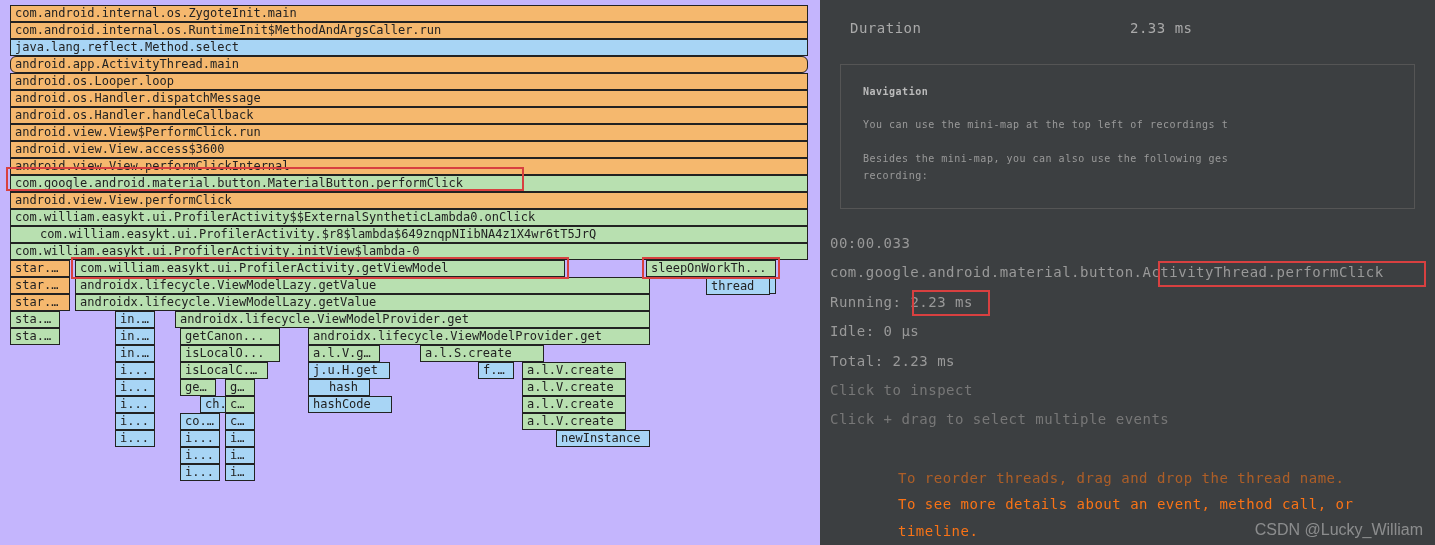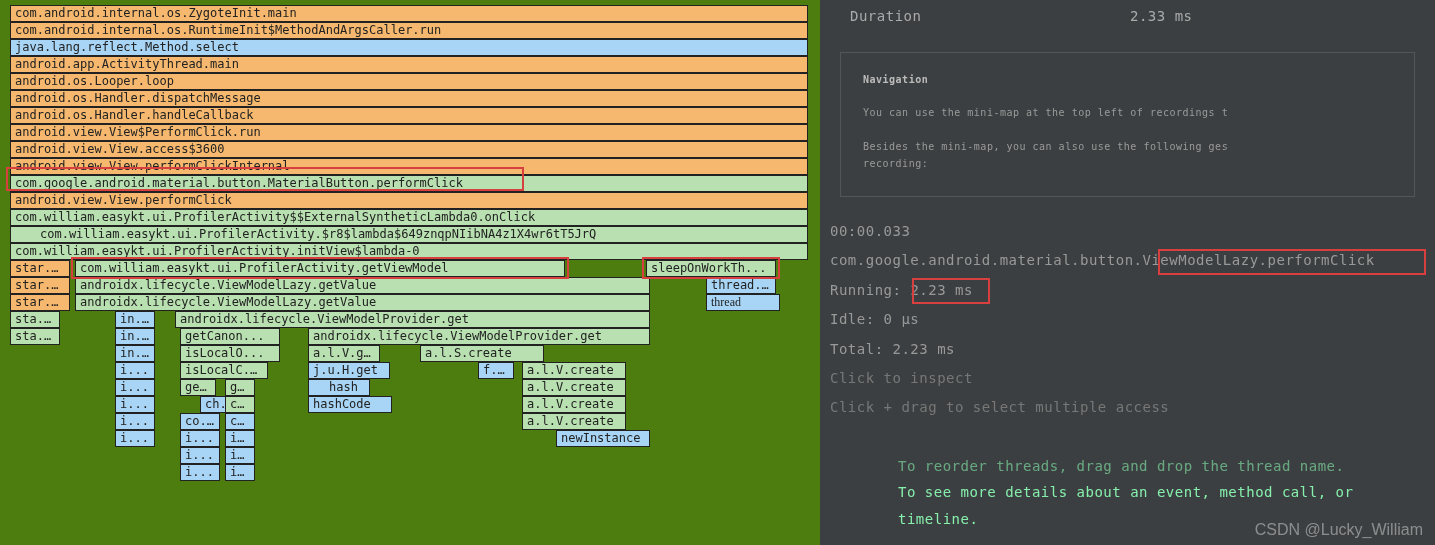--- a/index.html
+++ b/index.html
@@ -8,21 +8,21 @@
     font-size: 12px;
     background: #3c3f41;
     color: #bbb;
     width: 1435px;
     height: 545px;
     overflow: hidden;
     display: flex;
   }
   .left-panel {
     width: 820px;
-    background: #4d7c0f;
+    background: #c4b5fd;
     position: relative;
     overflow: hidden;
   }
   .right-panel {
     flex: 1;
     background: #3c3f41;
     padding: 0 10px;
     position: relative;
   }
   .flame-row {
@@ -41,20 +41,21 @@
   .blue   { background: #a8d5f5; }
   .green  { background: #b8e0b0; }
   .highlight-box {
     position: absolute;
     border: 2px solid #d84040;
     background: transparent;
     pointer-events: none;
   }
   .right-top {
     padding: 8px 20px;
+    margin-top: 12px;
   }
   .kv-row { display: flex; font-size: 14px; color: #aaa; letter-spacing: .5px; }
   .kv-row .k { width: 280px; }
   .nav-box {
     margin: 20px 10px;
     border: 1px solid #555;
     padding: 18px 22px;
     color: #9a9a9a;
     font-size: 10px;
     height: 145px;
@@ -71,21 +72,21 @@
     line-height: 2.1;
   }
   .tooltip .muted { color: #777; }
   .tip-hl1 {
     position: absolute;
     border: 2px solid #d84040;
     pointer-events: none;
   }
   .footer-box {
     margin: 30px 10px 0 68px;
-    color: #86efac;
+    color: #f97316;
     font-size: 14px;
     letter-spacing: .5px;
     line-height: 1.9;
   }
   .watermark {
     position: absolute;
     right: 12px;
     bottom: 6px;
     color: #ccc;
     font-size: 16px;
@@ -93,41 +94,41 @@
     font-family: sans-serif;
   }
 </style>
 </head>
 <body>
 
 <div class="left-panel" id="flame">
     <div class="flame-row orange" style="left: 10px; top: 5px; width: 798px;">com.android.internal.os.ZygoteInit.main</div>
     <div class="flame-row orange" style="left: 10px; top: 22px; width: 798px;">com.android.internal.os.RuntimeInit$MethodAndArgsCaller.run</div>
     <div class="flame-row blue" style="left: 10px; top: 39px; width: 798px;">java.lang.reflect.Method.select</div>
-    <div class="flame-row orange" style="left: 10px; top: 56px; width: 798px;">android.app.ActivityThread.main</div>
+    <div class="flame-row orange" style="left: 10px; top: 56px; width: 798px; border-radius: 6px;">android.app.ActivityThread.main</div>
     <div class="flame-row orange" style="left: 10px; top: 73px; width: 798px;">android.os.Looper.loop</div>
     <div class="flame-row orange" style="left: 10px; top: 90px; width: 798px;">android.os.Handler.dispatchMessage</div>
     <div class="flame-row orange" style="left: 10px; top: 107px; width: 798px;">android.os.Handler.handleCallback</div>
     <div class="flame-row orange" style="left: 10px; top: 124px; width: 798px;">android.view.View$PerformClick.run</div>
     <div class="flame-row orange" style="left: 10px; top: 141px; width: 798px;">android.view.View.access$3600</div>
     <div class="flame-row orange" style="left: 10px; top: 158px; width: 798px;">android.view.View.performClickInternal</div>
     <div class="flame-row green" style="left: 10px; top: 175px; width: 798px;">com.google.android.material.button.MaterialButton.performClick</div>
     <div class="flame-row orange" style="left: 10px; top: 192px; width: 798px;">android.view.View.performClick</div>
     <div class="flame-row green" style="left: 10px; top: 209px; width: 798px;">com.william.easykt.ui.ProfilerActivity$$ExternalSyntheticLambda0.onClick</div>
     <div class="flame-row green" style="left: 10px; top: 226px; width: 798px; padding-left: 29px;">com.william.easykt.ui.ProfilerActivity.$r8$lambda$649znqpNIibNA4z1X4wr6tT5JrQ</div>
     <div class="flame-row green" style="left: 10px; top: 243px; width: 798px;">com.william.easykt.ui.ProfilerActivity.initView$lambda-0</div>
     <div class="flame-row orange" style="left: 10px; top: 260px; width: 60px;">star...</div>
     <div class="flame-row green" style="left: 75px; top: 260px; width: 490px;">com.william.easykt.ui.ProfilerActivity.getViewModel</div>
     <div class="flame-row green" style="left: 646px; top: 260px; width: 130px;">sleepOnWorkTh...</div>
     <div class="flame-row orange" style="left: 10px; top: 277px; width: 60px;">star...</div>
     <div class="flame-row green" style="left: 75px; top: 277px; width: 575px;">androidx.lifecycle.ViewModelLazy.getValue</div>
     <div class="flame-row blue" style="left: 706px; top: 277px; width: 70px;">thread...</div>
     <div class="flame-row orange" style="left: 10px; top: 294px; width: 60px;">star...</div>
     <div class="flame-row green" style="left: 75px; top: 294px; width: 575px;">androidx.lifecycle.ViewModelLazy.getValue</div>
-    <div class="flame-row blue" style="left: 706px; top: 294px; width: 74px; font-family: Liberation Serif, serif;">thread</div>
+    <div class="flame-row blue" style="left: 706px; top: 278px; width: 64px;">thread</div>
     <div class="flame-row green" style="left: 10px; top: 311px; width: 50px;">sta...</div>
     <div class="flame-row blue" style="left: 115px; top: 311px; width: 40px;">in...</div>
     <div class="flame-row green" style="left: 175px; top: 311px; width: 475px;">androidx.lifecycle.ViewModelProvider.get</div>
     <div class="flame-row green" style="left: 10px; top: 328px; width: 50px;">sta...</div>
     <div class="flame-row blue" style="left: 115px; top: 328px; width: 40px;">in...</div>
     <div class="flame-row green" style="left: 180px; top: 328px; width: 100px;">getCanon...</div>
     <div class="flame-row green" style="left: 308px; top: 328px; width: 342px;">androidx.lifecycle.ViewModelProvider.get</div>
     <div class="flame-row blue" style="left: 115px; top: 345px; width: 40px;">in...</div>
     <div class="flame-row green" style="left: 180px; top: 345px; width: 100px;">isLocalO...</div>
     <div class="flame-row green" style="left: 308px; top: 345px; width: 72px;">a.l.V.get</div>
@@ -176,30 +177,30 @@
     <div class="nav-title">Navigation</div>
     <div>You can use the mini-map at the top left of recordings t</div>
     <br>
     <div>Besides the mini-map, you can also use the following ges</div>
     <div>recording:</div>
   </div>
 
   <div class="tooltip" style="position:relative;">
     <div>00:00.033</div>
     <div>
-      <span>com.google.android.material.button.</span><span>ViewModelLazy.performClick</span>
+      <span>com.google.android.material.button.</span><span>ActivityThread.performClick</span>
     </div>
     <div>
       <span>Running:</span>
       <span>2.23 ms</span>
     </div>
     <div>Idle: 0 μs</div>
     <div>Total: 2.23 ms</div>
     <div class="muted">Click to inspect</div>
-    <div class="muted">Click + drag to select multiple access</div>
+    <div class="muted">Click + drag to select multiple events</div>
 
     <div class="tip-hl1" style="left:328px; top:32px; width:268px; height:26px;"></div>
     <div class="tip-hl1" style="left:82px; top:61px; width:78px; height:26px;"></div>
   </div>
 
   <div class="footer-box">
     <div style="opacity:.6">To reorder threads, drag and drop the thread name.</div>
     <div>To see more details about an event, method call, or</div>
     <div>timeline.</div>
   </div>

